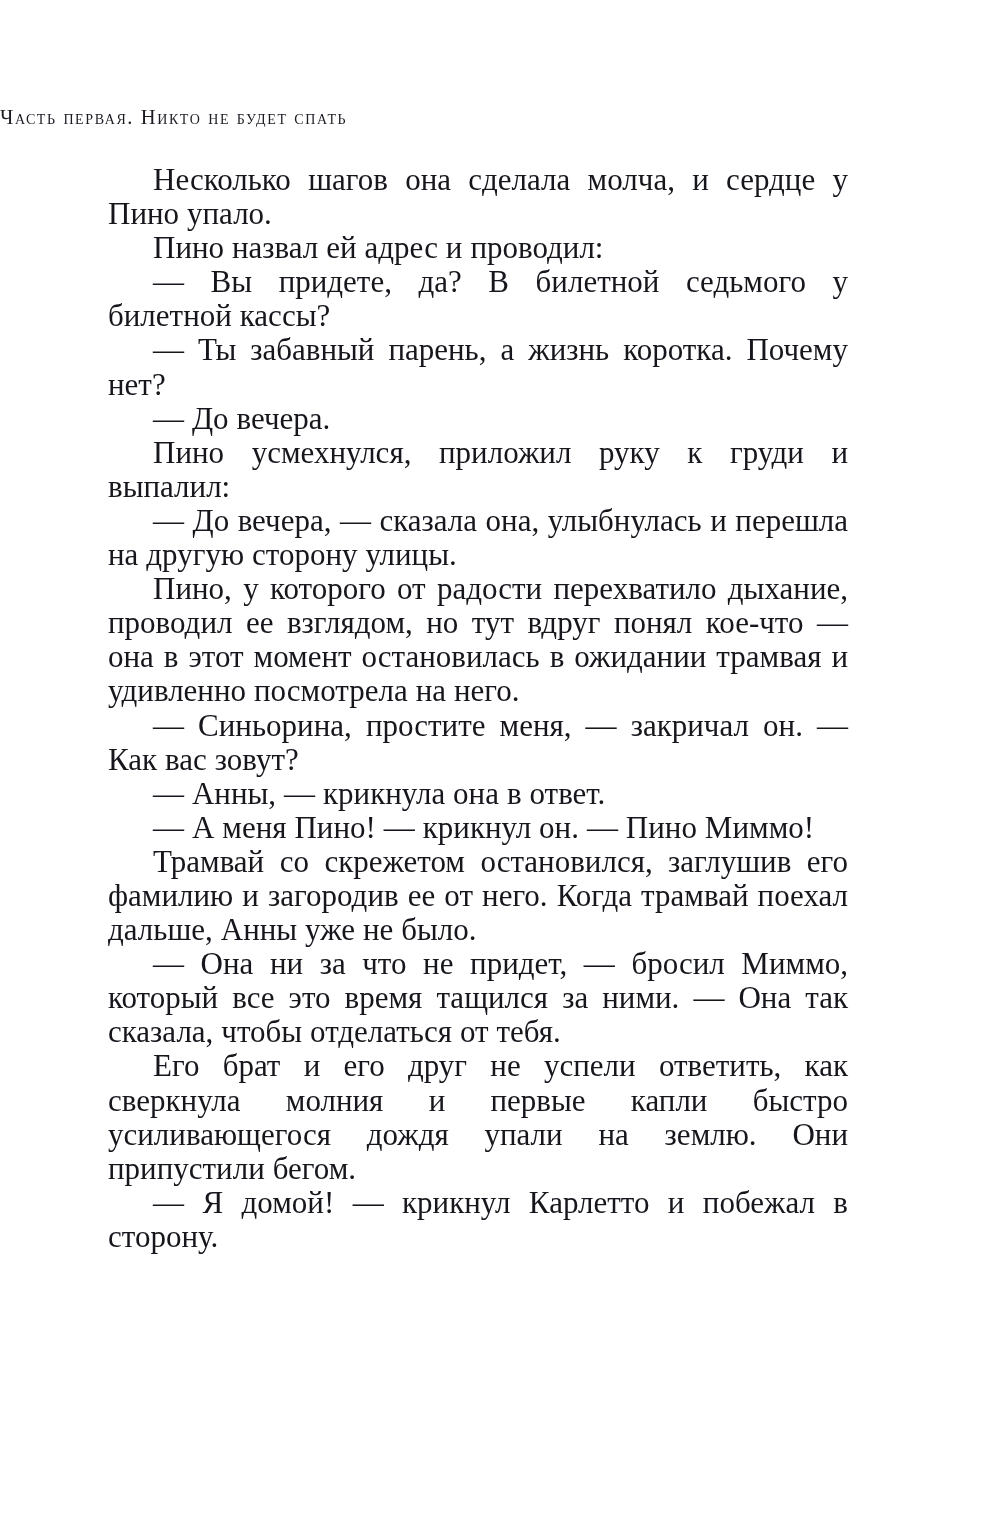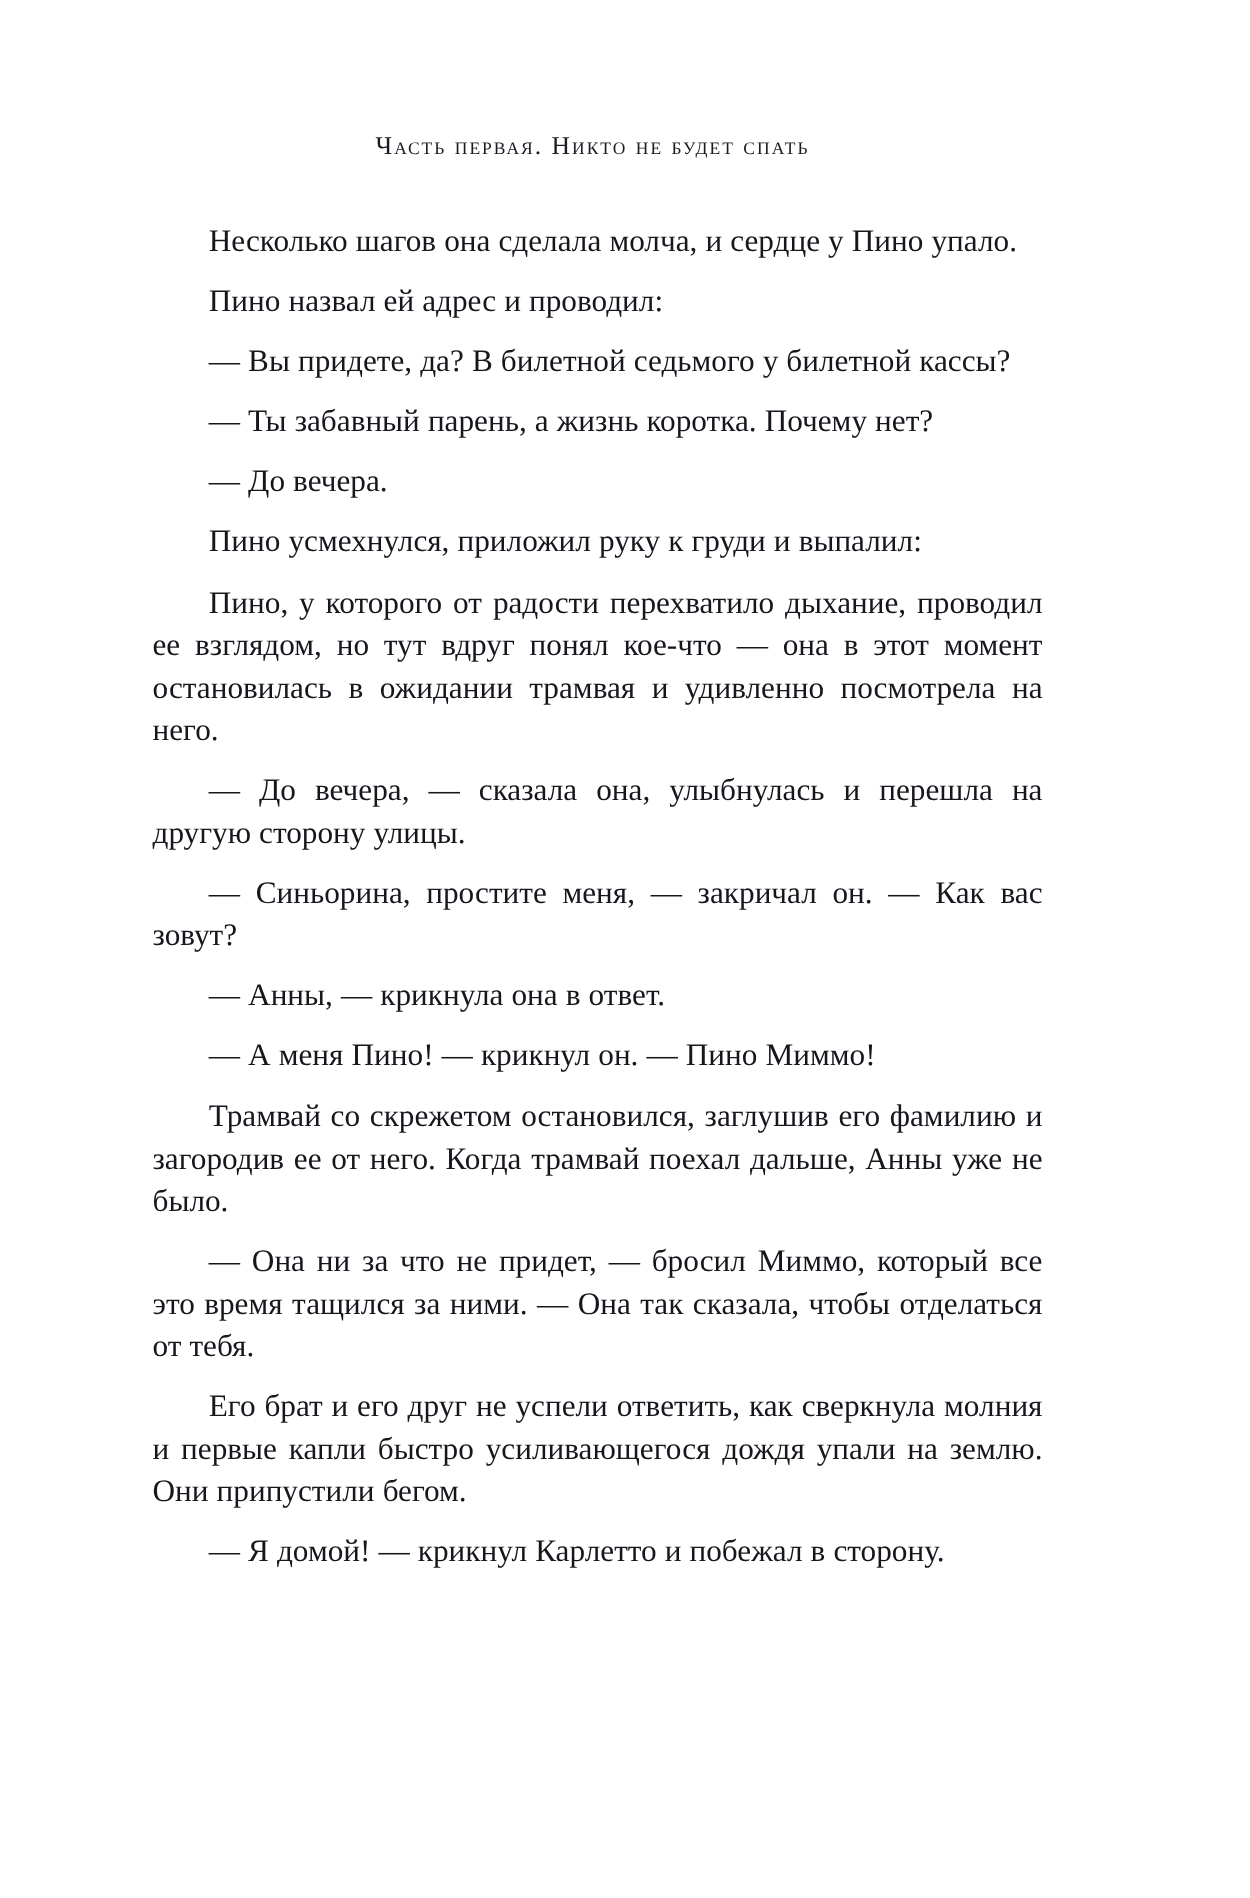--- a/index.html
+++ b/index.html
@@ -20,38 +20,38 @@
     width: 1000px;
     height: 1518px;
     background: #ffffff;
     overflow: hidden;
   }
   .running-head {
     position: absolute;
     top: 104px;
     left: 0;
     width: 948px;
-    text-align: center;
+    text-align: left;
     font-size: 20.5px;
     line-height: 26px;
     font-variant: small-caps;
     letter-spacing: 1.6px;
     color: #1b1b24;
     white-space: pre;
   }
   .text-block {
     position: absolute;
     top: 163px;
     left: 108px;
     width: 740px;
   }
   p.para {
-    margin: 14px;
+    margin: 0;
     padding: 0;
-    font-size: 25px;
+    font-size: 31px;
     line-height: 34.1px;
     text-align: justify;
     text-indent: 45px;
     text-justify: inter-word;
     hyphens: manual;
     color: #16161d;
     word-spacing: 0.2px;
   }
   
 </style>
@@ -62,22 +62,22 @@
 
   <div class="running-head">Часть первая. Никто не будет спать</div>
 
   <div class="text-block">
     <p class="para">Несколько шагов она сделала молча, и сердце у Пино упало.</p>
     <p class="para">Пино назвал ей адрес и проводил:</p>
     <p class="para">— Вы придете, да? В билетной седьмого у билетной кассы?</p>
     <p class="para">— Ты забавный парень, а жизнь коротка. Почему нет?</p>
     <p class="para">— До вечера.</p>
     <p class="para">Пино усмехнулся, приложил руку к груди и выпалил:</p>
+    <p class="para">— До вечера, — сказала она, улыбнулась и перешла на другую сторону улицы.</p>
     <p class="para">Пино, у которого от радости перехватило дыхание, проводил ее взглядом, но тут вдруг понял кое-что — она в этот момент остановилась в ожидании трамвая и удивленно посмотрела на него.</p>
-    <p class="para">— До вечера, — сказала она, улыбнулась и перешла на другую сторону улицы.</p>
     <p class="para">— Синьорина, простите меня, — закричал он. — Как вас зовут?</p>
     <p class="para">— Анны, — крикнула она в ответ.</p>
     <p class="para">— А меня Пино! — крикнул он. — Пино Миммо!</p>
     <p class="para">Трамвай со скрежетом остановился, заглушив его фамилию и загородив ее от него. Когда трамвай поехал дальше, Анны уже не было.</p>
     <p class="para">— Она ни за что не придет, — бросил Миммо, который все это время тащился за ними. — Она так сказала, чтобы отделаться от тебя.</p>
     <p class="para">Его брат и его друг не успели ответить, как сверкнула молния и первые капли быстро усиливающегося дождя упали на землю. Они припустили бегом.</p>
     <p class="para">— Я домой! — крикнул Карлетто и побежал в сторону.</p>
   </div>
 
 </div>

